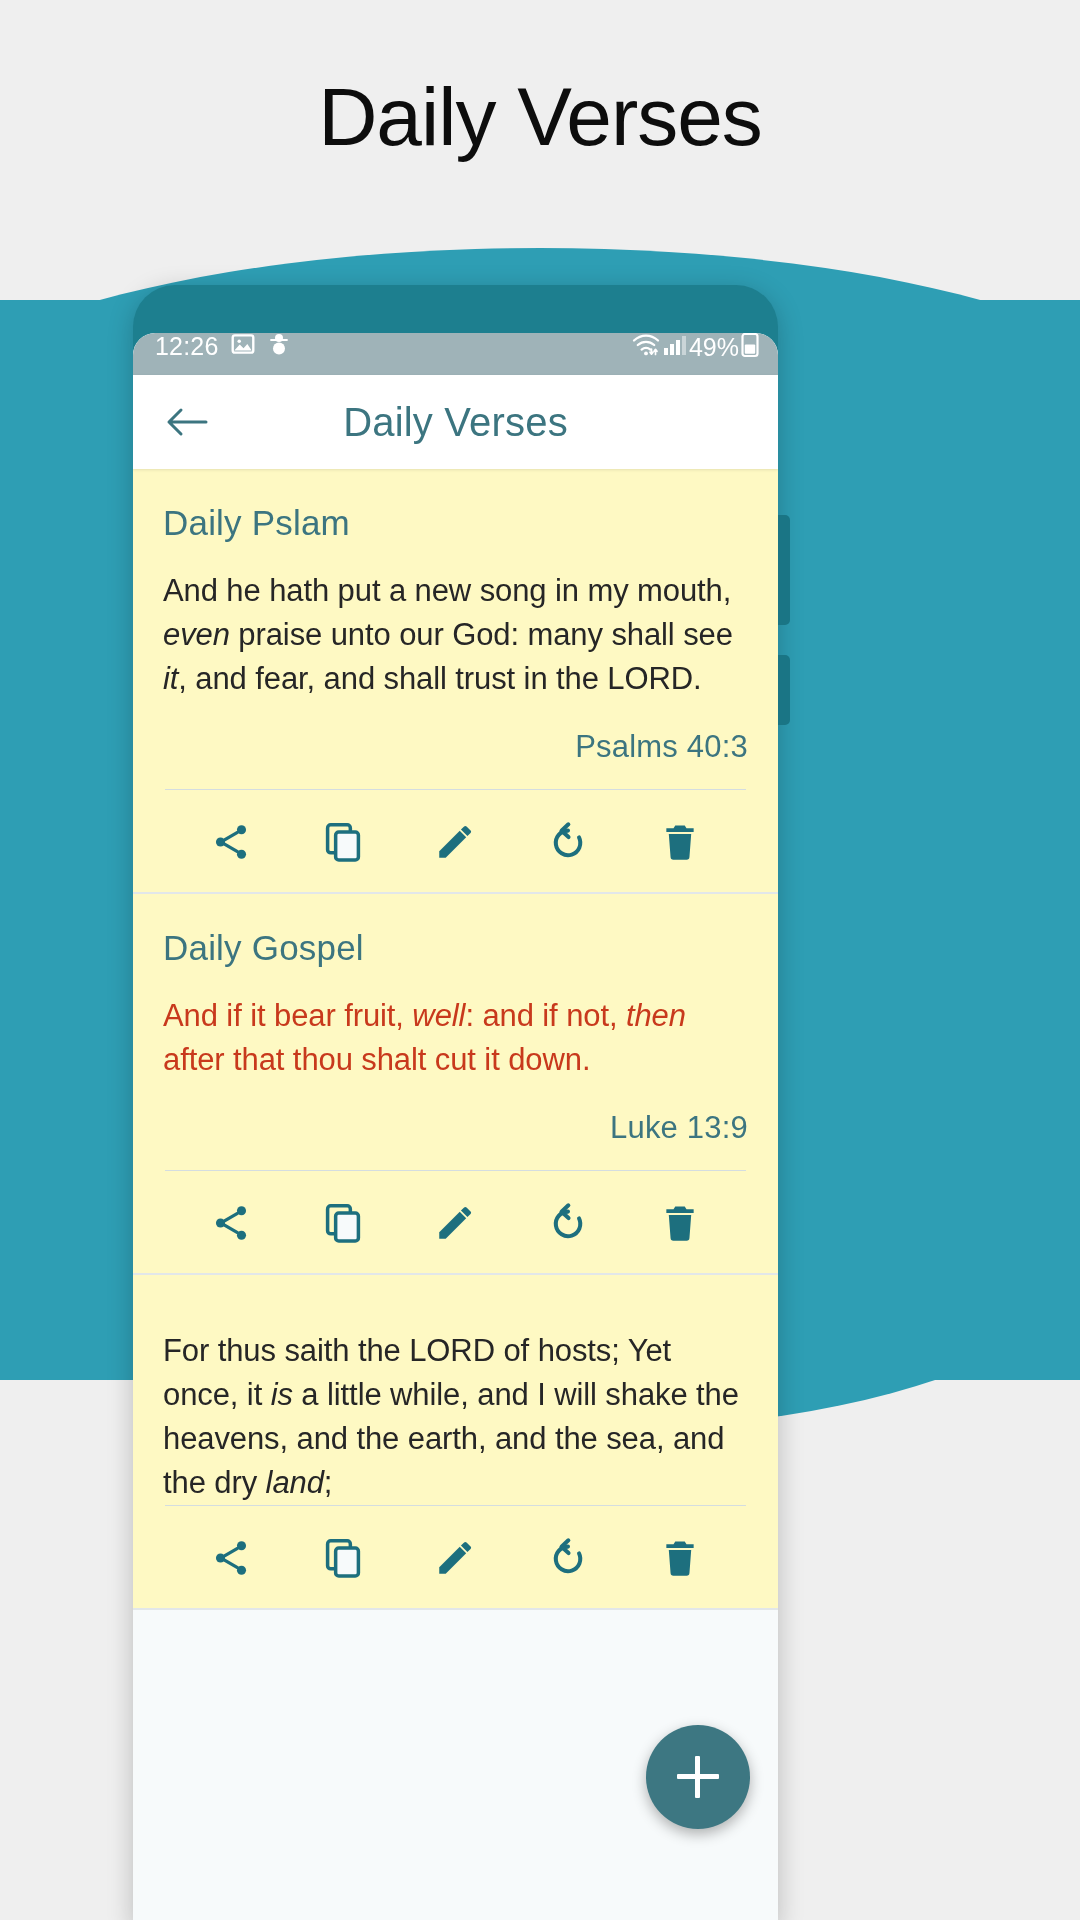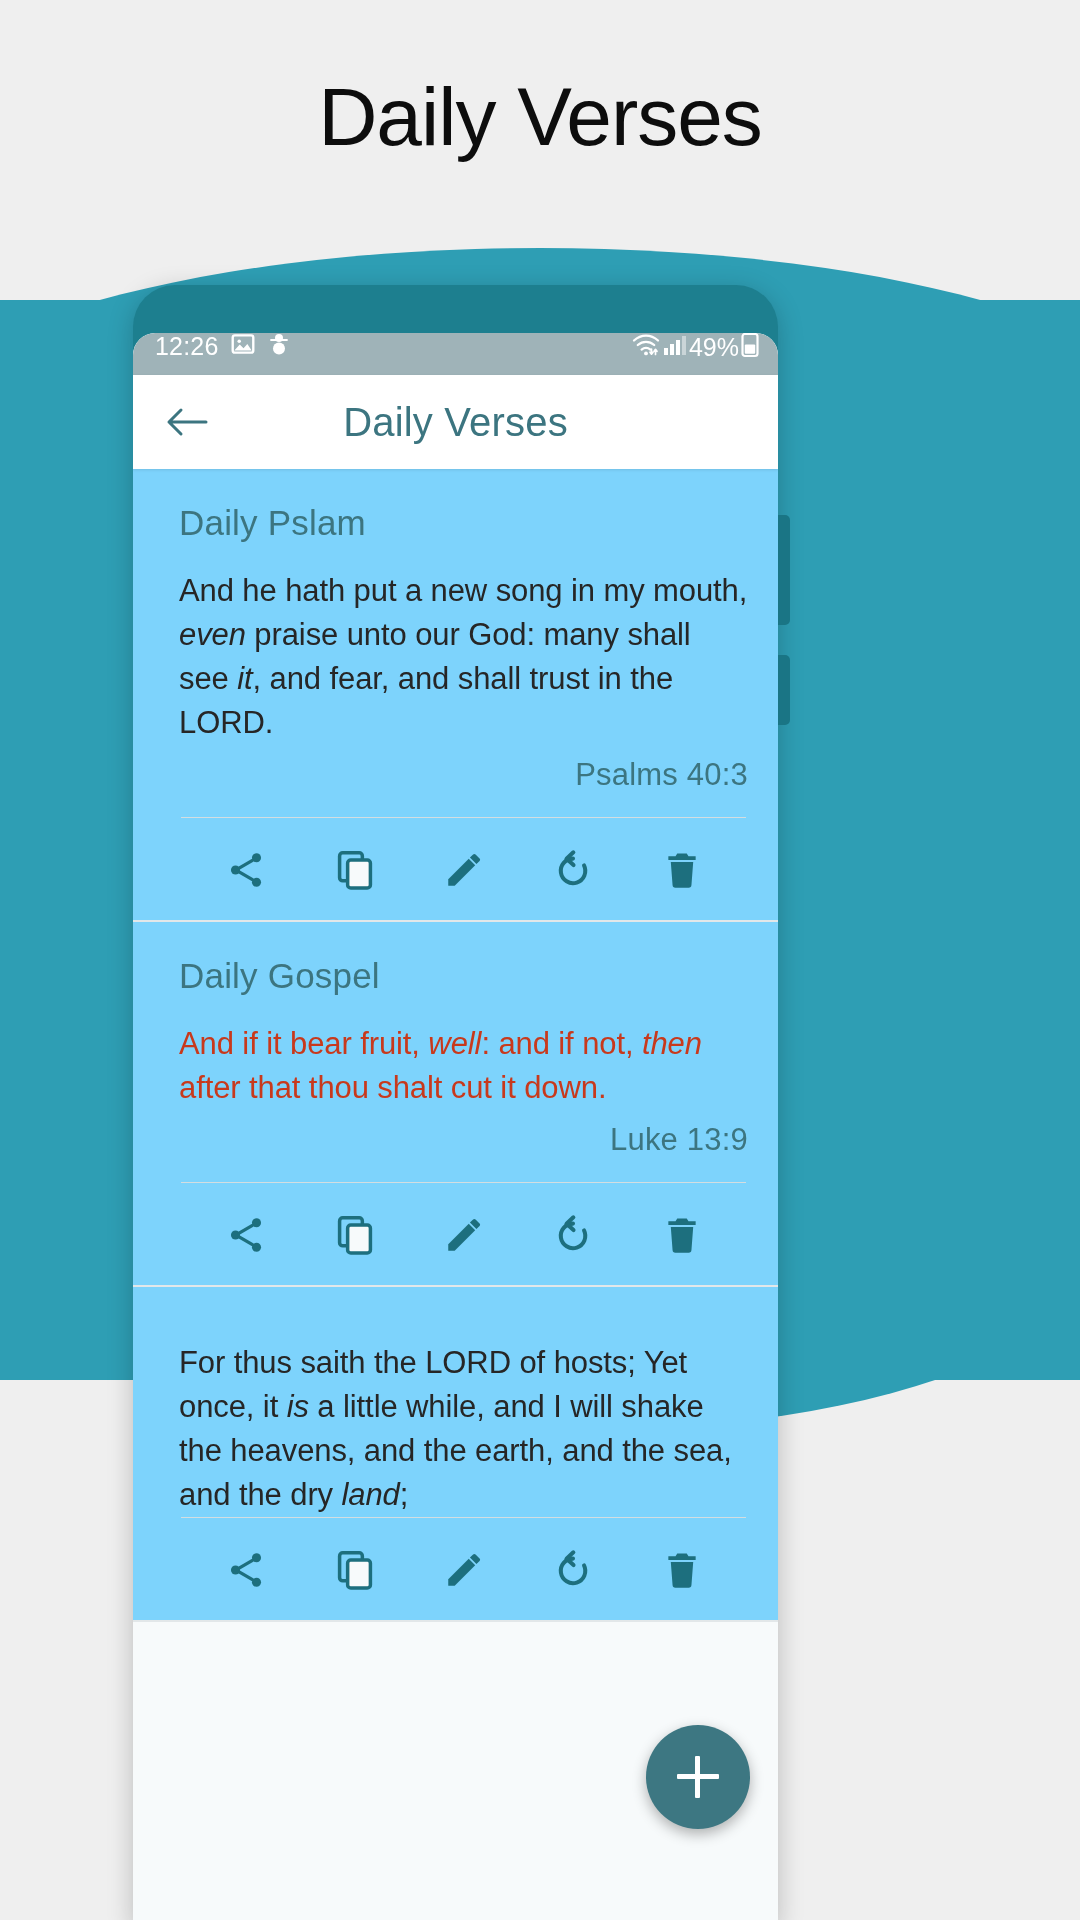--- a/index.html
+++ b/index.html
@@ -87,37 +87,37 @@
   .back-btn { width:56px; height:56px; display:flex; align-items:center; justify-content:center; }
   .appbar-title {
     flex:1; text-align:center;
     font-size:40px; color:#3c7580; font-weight:400;
     margin-right:56px; letter-spacing:.2px;
   }
 
   
   .list { width:100%; }
   .card {
-    background:#7dd3fc;
+    background:#fef9c3;
     border-bottom:2px solid #e2e7e9;
-    padding:34px 30px 0 46px;
+    padding:34px 30px 0 30px;
   }
   .card-title {
     font-size:35px; color:#3c7580; font-weight:400;
     margin-bottom:26px; letter-spacing:.2px;
   }
   .verse {
     font-size:31px; line-height:1.42; color:#262626;
     letter-spacing:-.1px;
   }
   .verse i { font-style:italic; }
   .ref {
     text-align:right;
     font-size:31px; color:#3c7580;
-    margin-top:12px; margin-bottom:24px;
+    margin-top:28px; margin-bottom:24px;
     letter-spacing:.2px;
   }
   .divider { height:1px; background:#d4dde0; margin:0 2px; }
   .actions {
     display:flex; align-items:center; justify-content:space-around;
     padding:24px 12px 22px 12px;
   }
   .act { width:66px; height:56px; display:flex; align-items:center; justify-content:center; }
 
   

